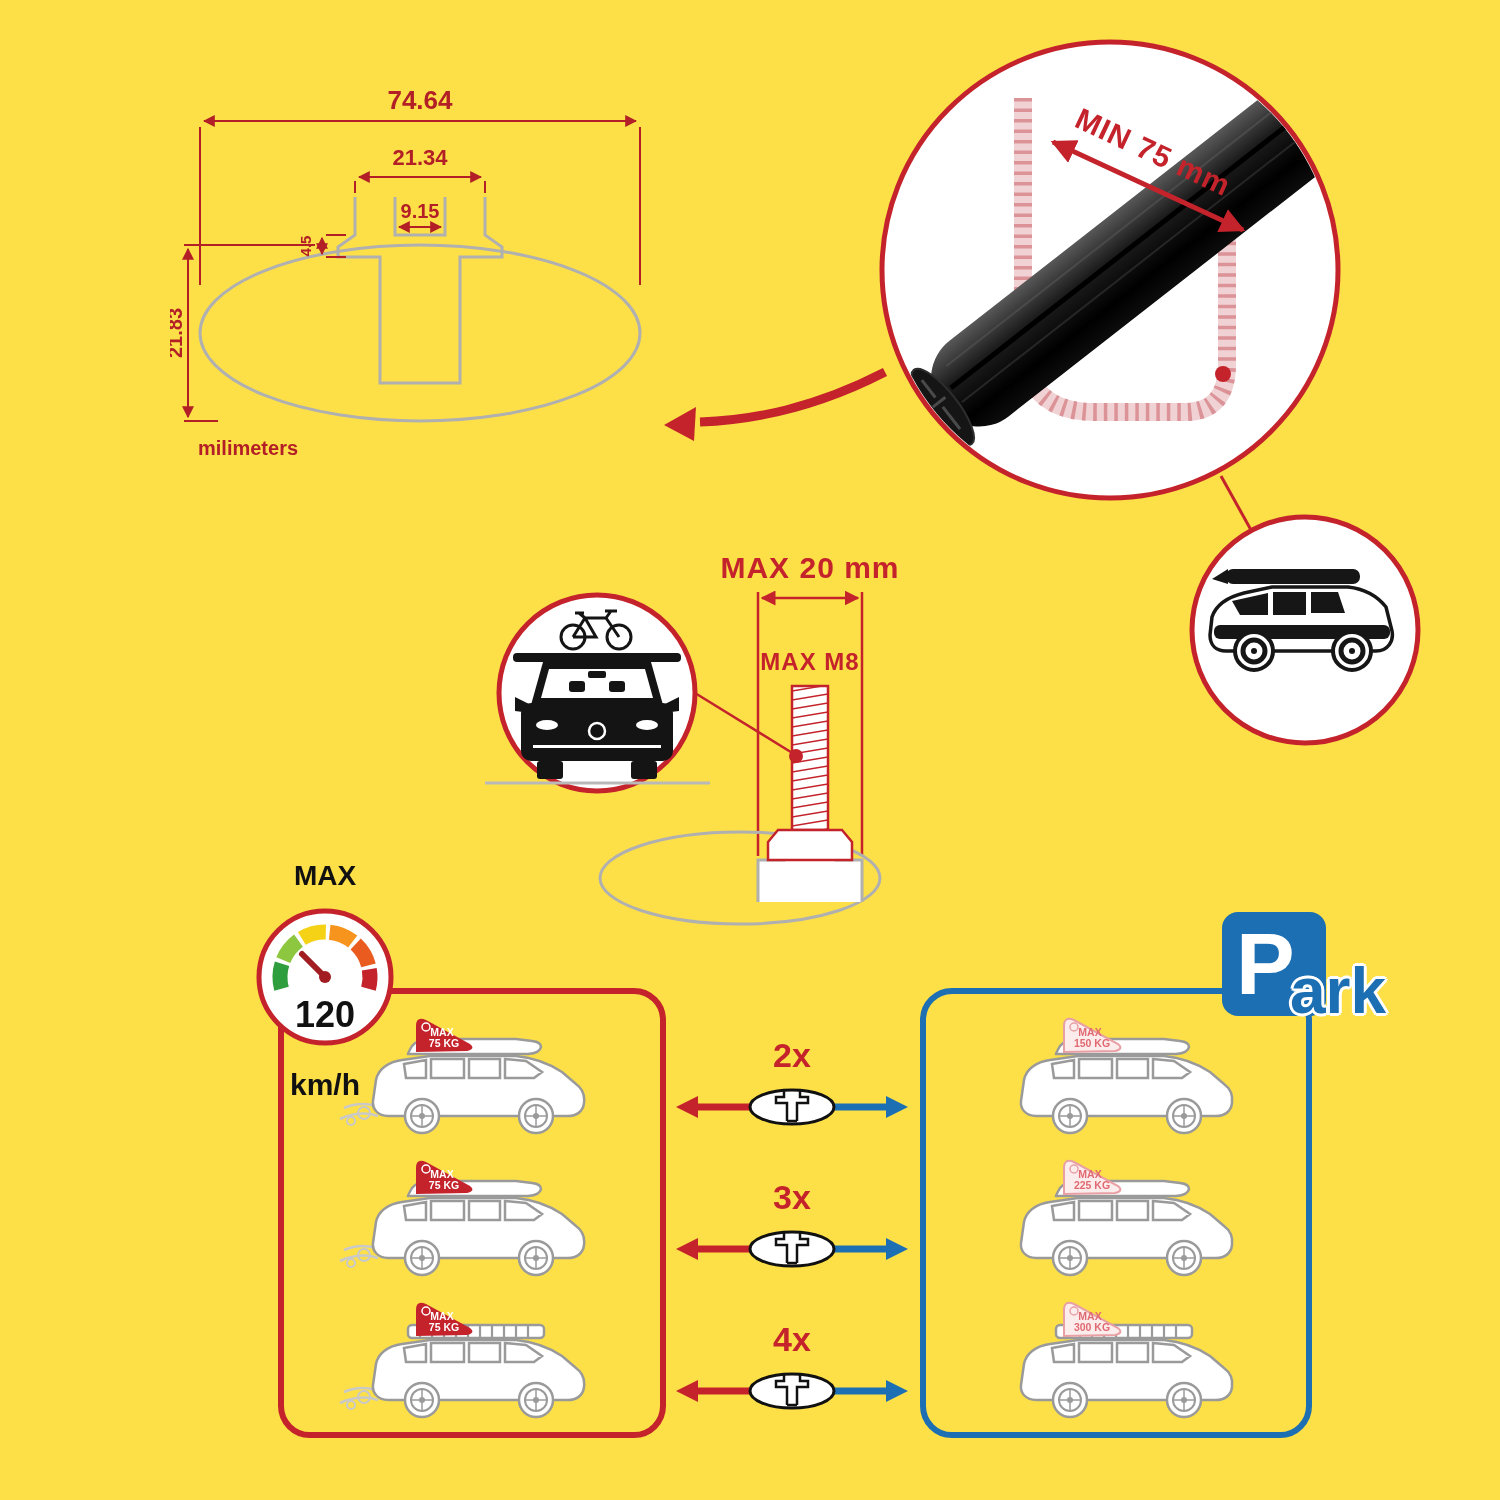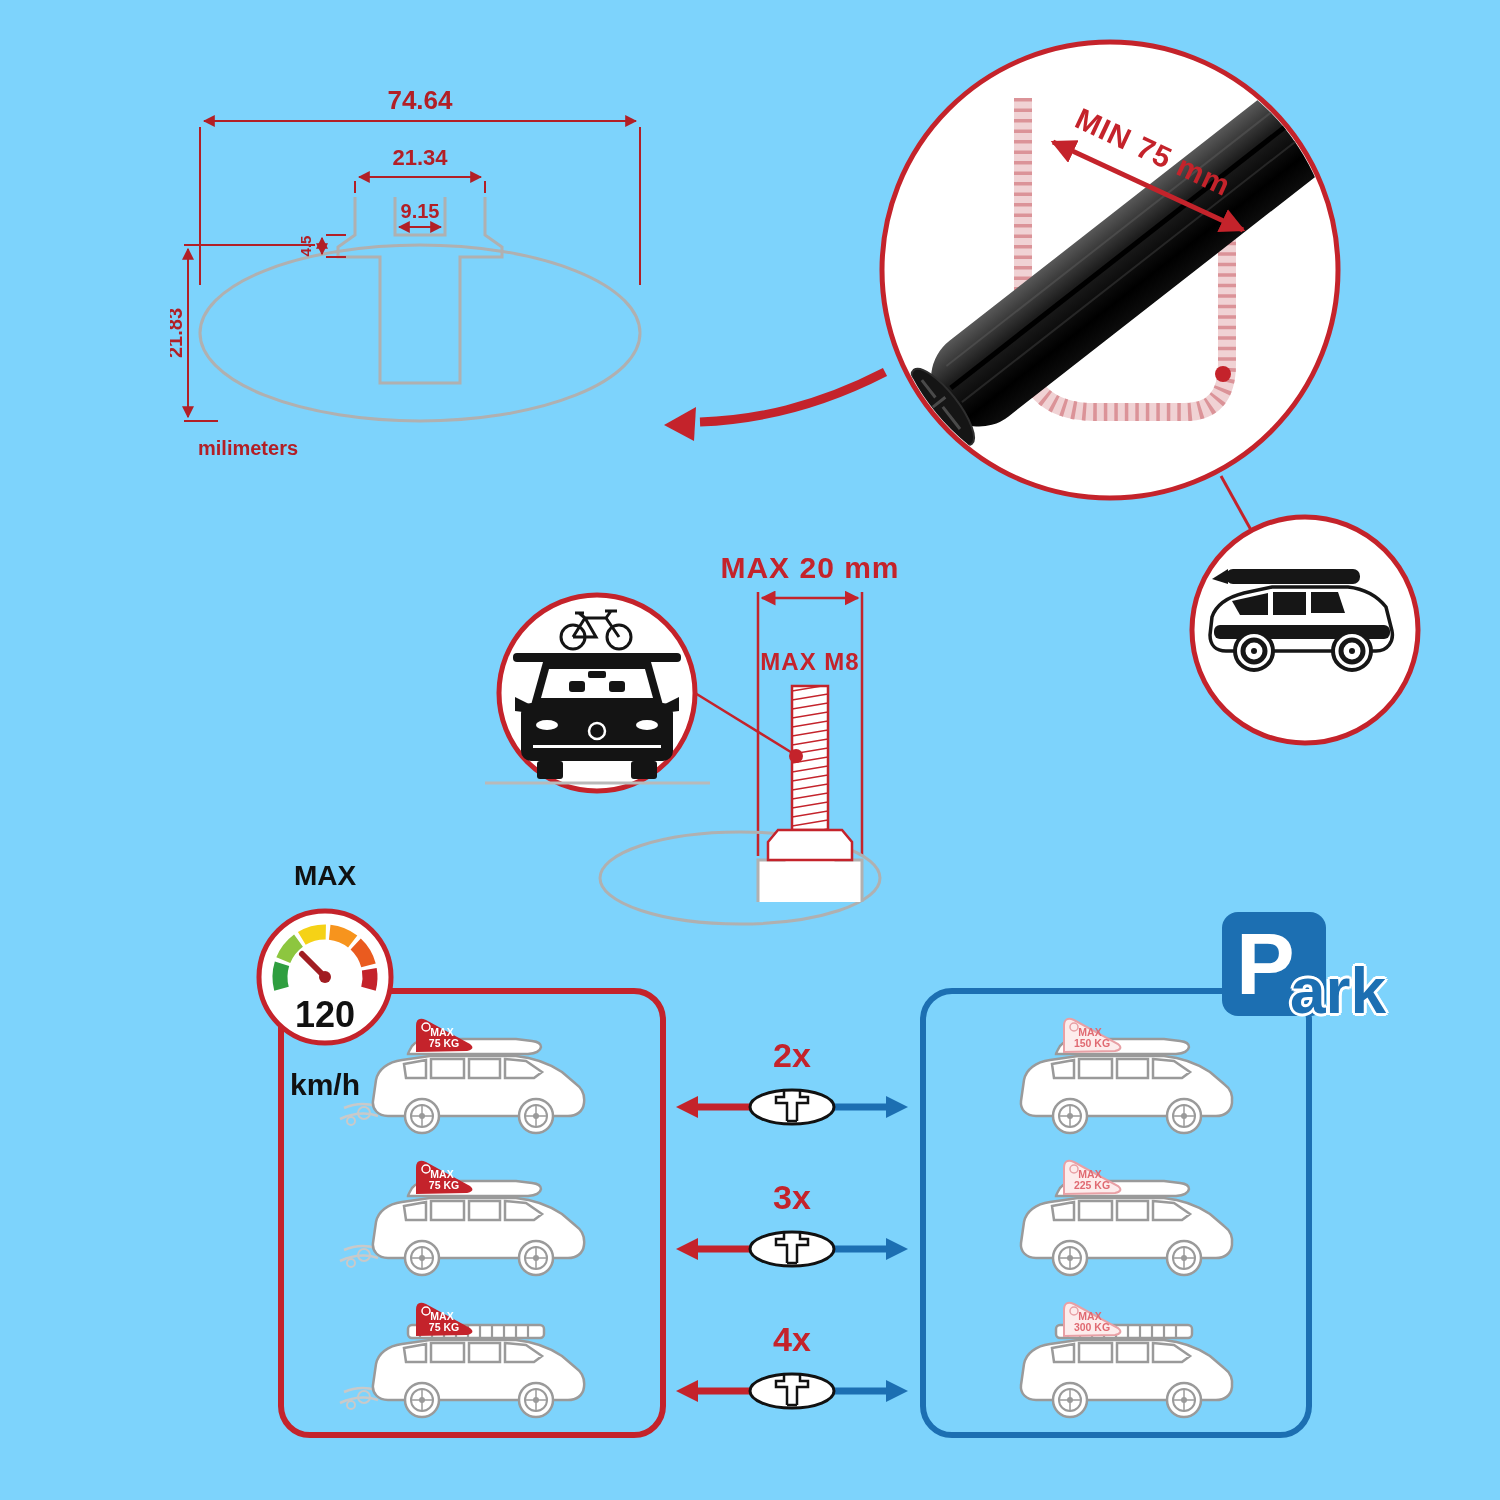--- a/index.html
+++ b/index.html
@@ -1,16 +1,16 @@
 <!DOCTYPE html>
 <html><head>
 <meta charset="utf-8">
 <style>
   html,body{margin:0;padding:0;background:#fff}
-  .canvas{position:relative;width:1500px;height:1500px;background:#7dd3fc;overflow:hidden;font-family:"Liberation Sans",sans-serif}
+  .canvas{position:relative;width:1500px;height:1500px;background:#fde047;overflow:hidden;font-family:"Liberation Sans",sans-serif}
   .abs{position:absolute}
   svg text{font-family:"Liberation Sans",sans-serif}
   .gline{fill:none;stroke:#b0b0b0;stroke-width:3}
   .dim line{stroke:#b21f26;stroke-width:2}
   .dim text,.dimtext{fill:#b21f26;font-weight:bold}
   .redb{fill:#c4232b;font-weight:bold;letter-spacing:1px}
   .blkb{fill:#111;font-weight:bold}
   .qty{font-size:34px;font-weight:bold;fill:#c4232b}
   .cline{stroke:#9a9a9a;stroke-width:2.5}
   .cline2{stroke:#9a9a9a;stroke-width:2}

